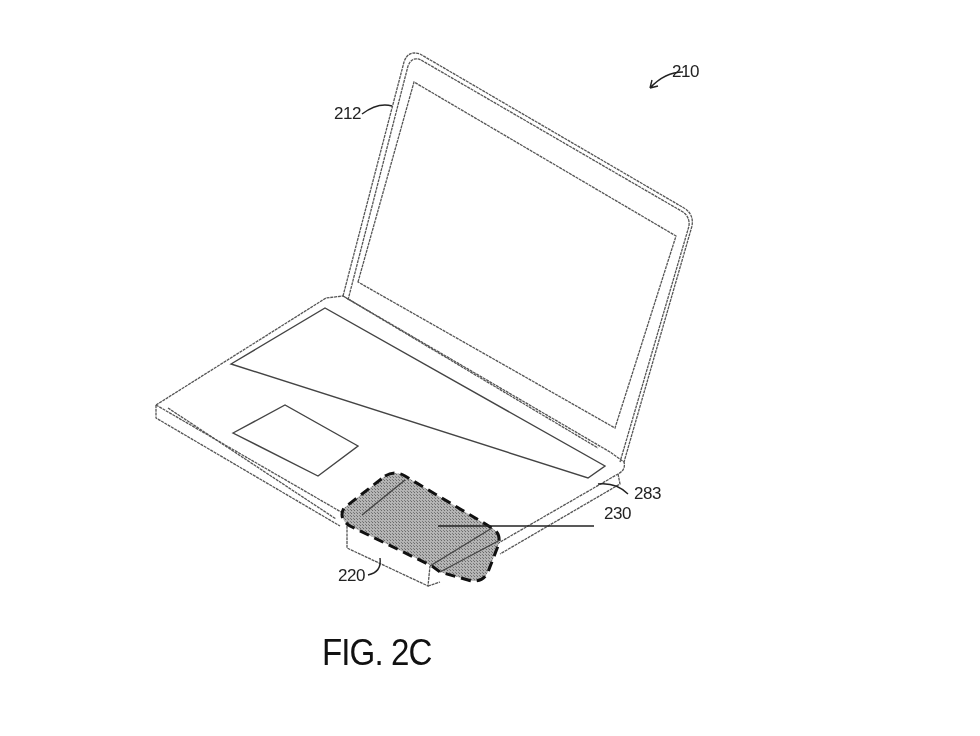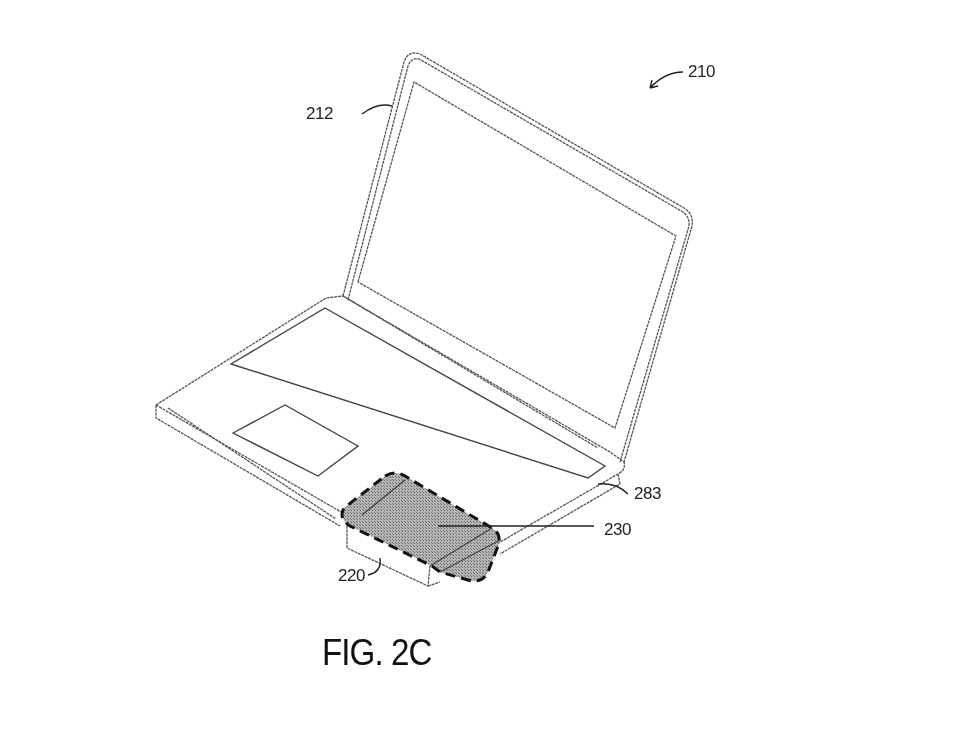--- a/index.html
+++ b/index.html
@@ -55,19 +55,19 @@
     <path class="ln2" d="M440,572 L500,540"></path>
   </g>
 
   <path class="lead" d="M683,72 Q665,72 650,88 M650,88 L652,80 M650,88 L658,86"></path>
   <path class="lead" d="M362,114 Q378,102 392,106"></path>
   <path class="lead" d="M628,494 Q616,482 598,484"></path>
   <path class="lead" d="M438,526 L594,526"></path>
   <path class="lead" d="M368,575 Q382,572 380,558"></path>
 </svg>
 
-<span class="refnum" style="left:688px;top:62px;text-align:right;">210</span>
-<span class="refnum" style="left:306px;top:104px;text-align:right;">212</span>
+<span class="refnum" style="left:672px;top:62px;text-align:right;">210</span>
+<span class="refnum" style="left:334px;top:104px;text-align:right;">212</span>
 <span class="refnum" style="left:634px;top:484px;">283</span>
-<span class="refnum" style="left:604px;top:520px;">230</span>
+<span class="refnum" style="left:604px;top:504px;">230</span>
 <span class="refnum" style="left:338px;top:566px;">220</span>
 
 <div id="fig-caption">FIG. 2C</div>
 
 </body></html>

